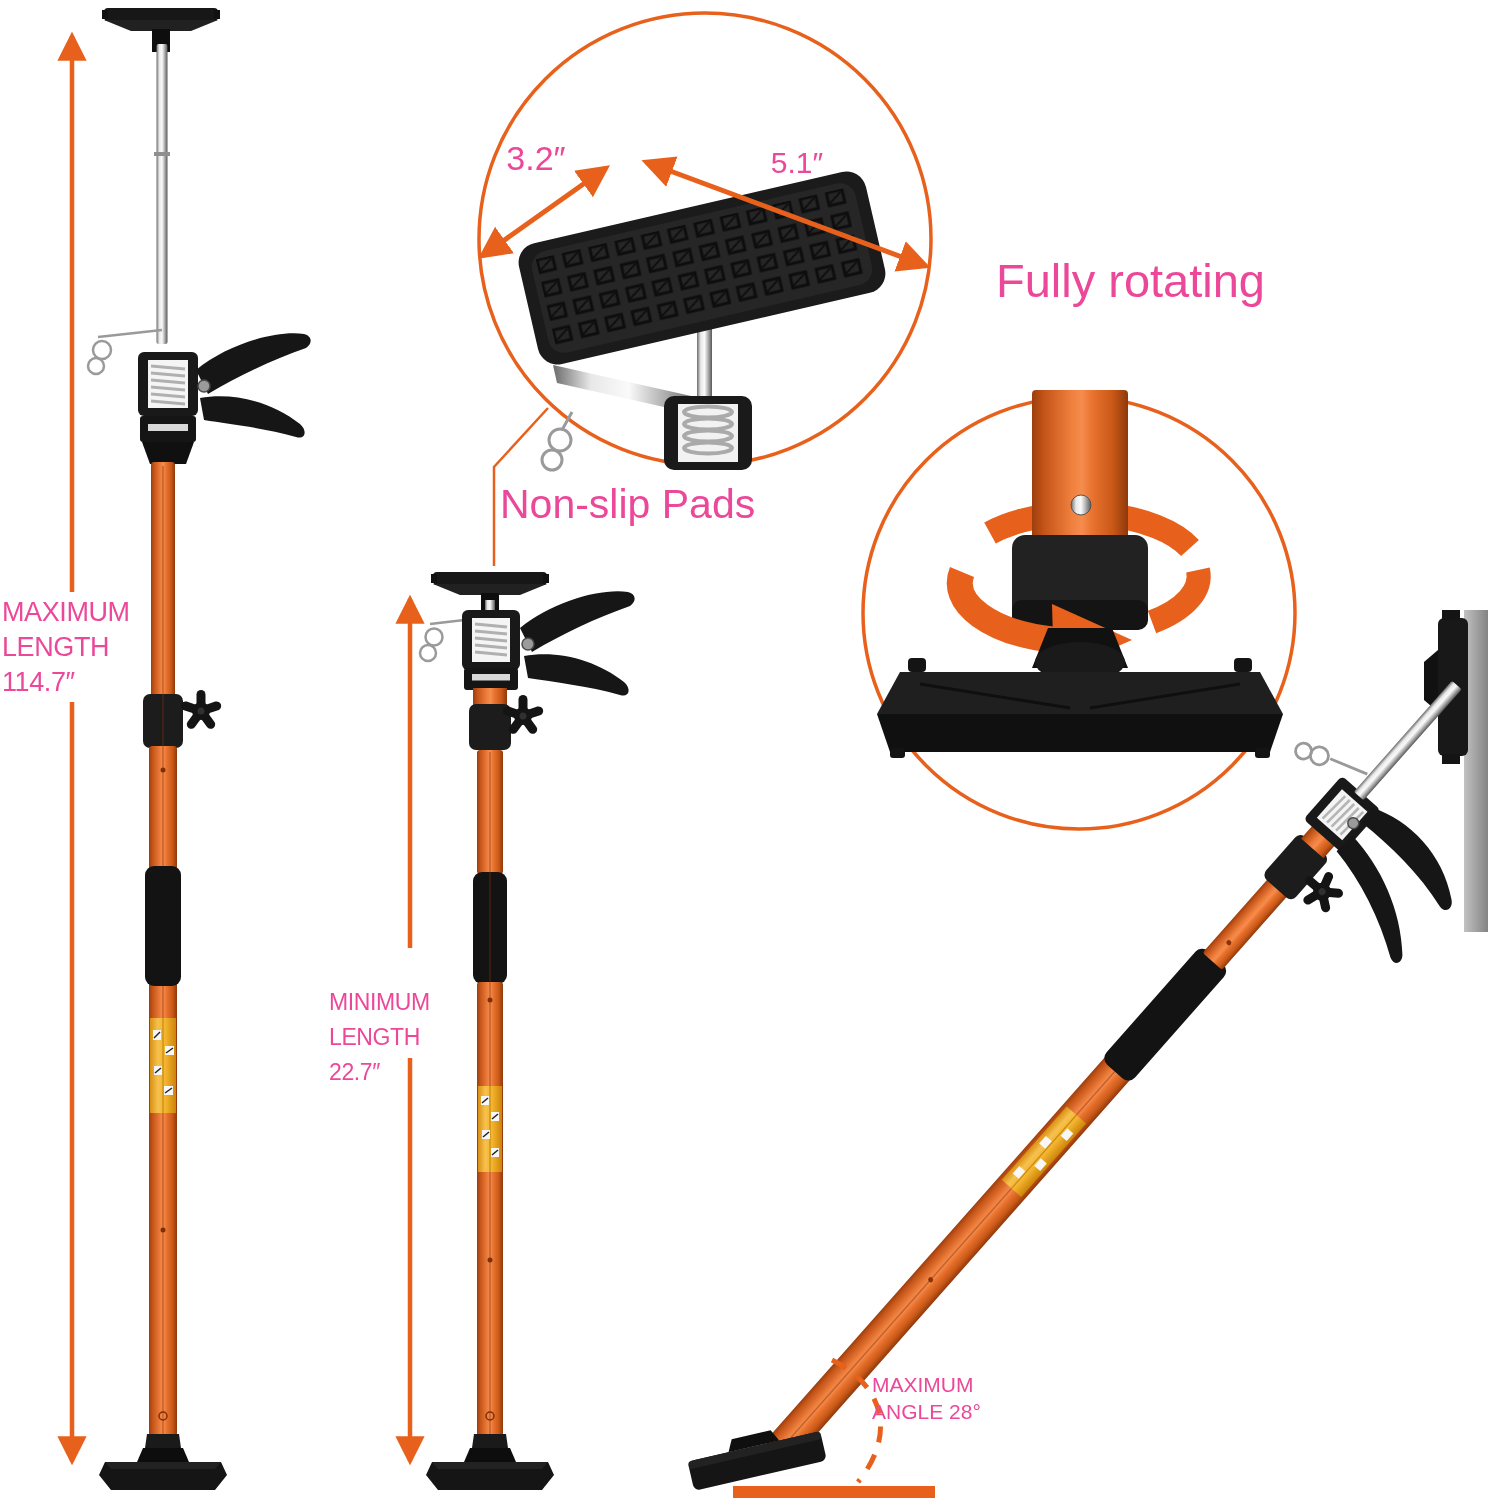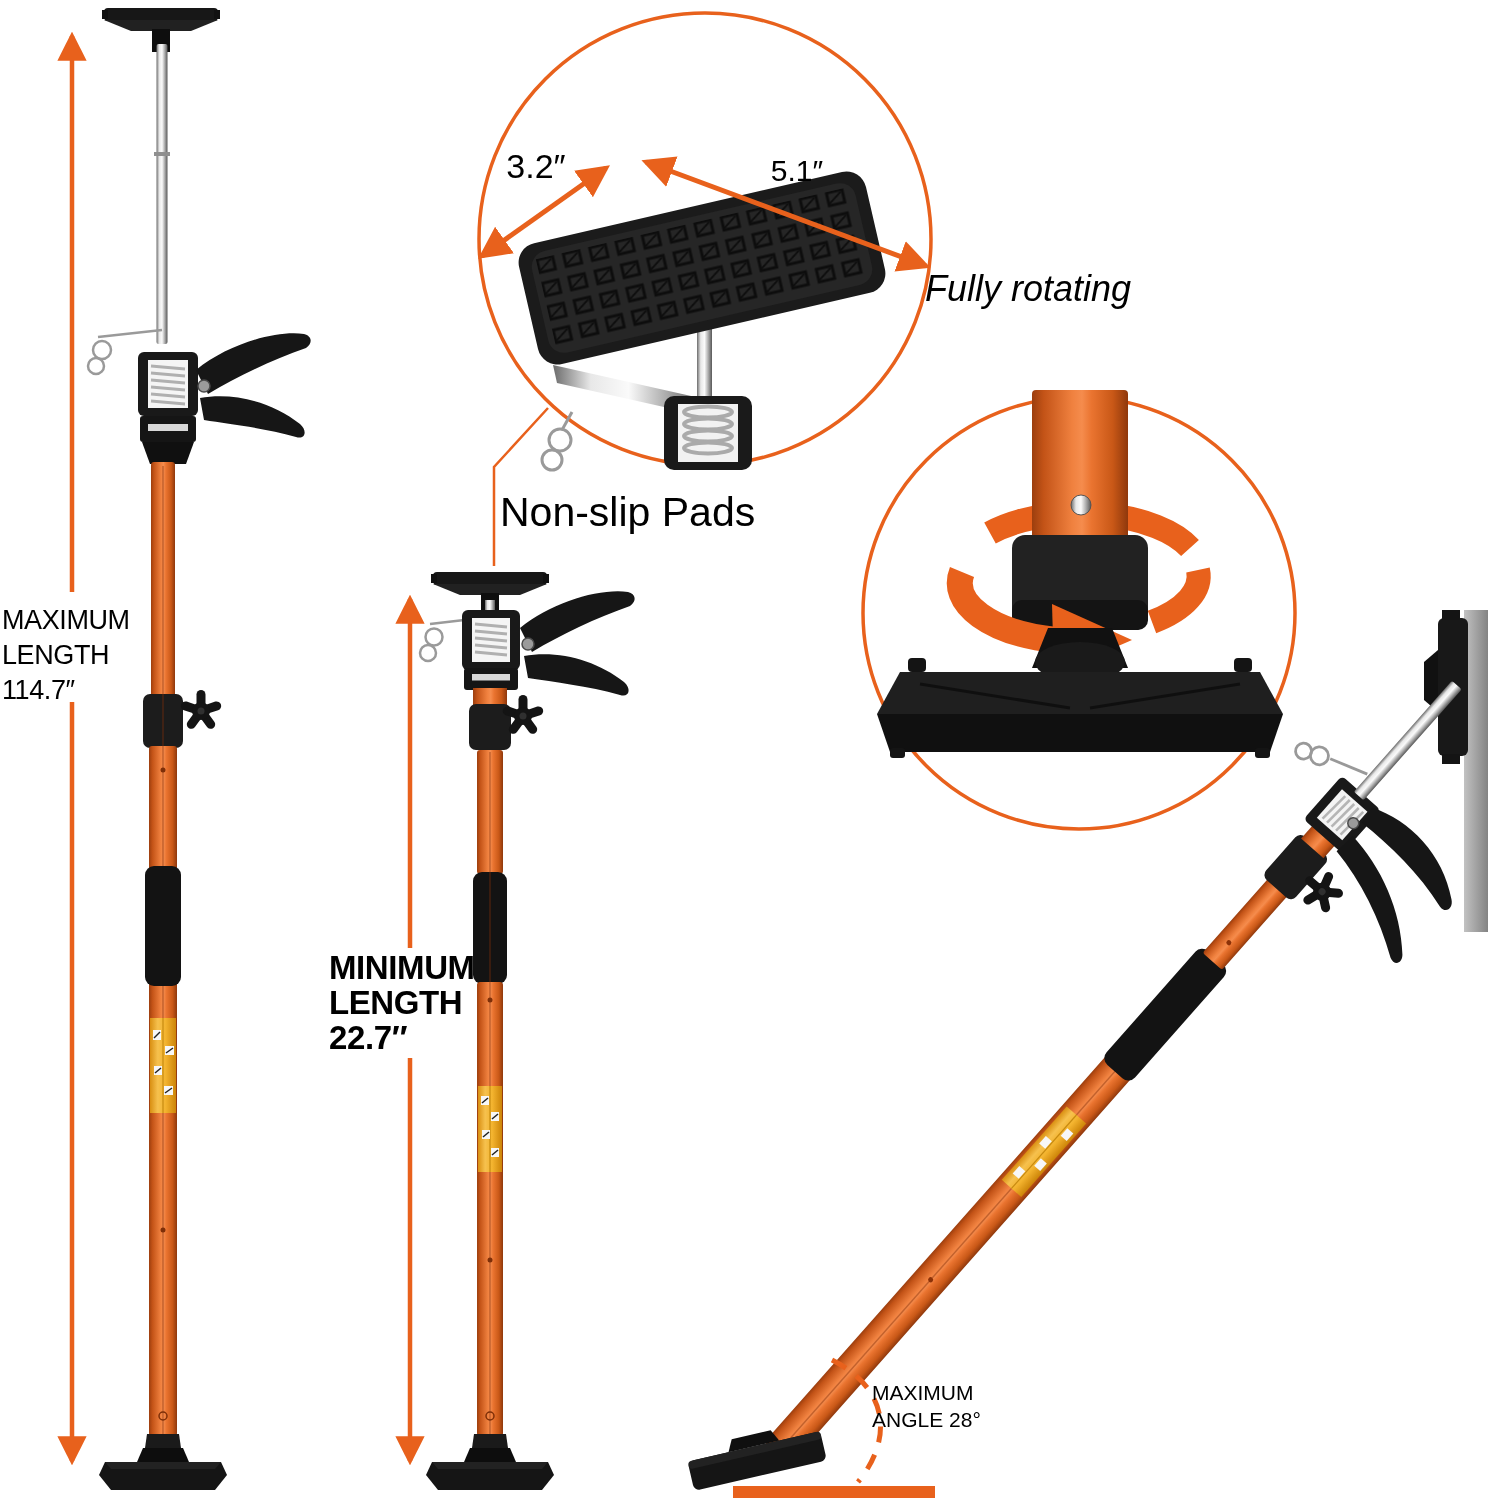--- a/index.html
+++ b/index.html
@@ -1,26 +1,26 @@
 <!DOCTYPE html>
 <html><head>
 <meta charset="utf-8">
 <style>
   html,body{margin:0;padding:0;background:#fff;}
   #stage{position:relative;width:1488px;height:1500px;background:#fff;overflow:hidden;
          font-family:"Liberation Sans", sans-serif;color:#232323;}
   #art{position:absolute;left:0;top:0;z-index:1;}
-  .label{position:absolute;z-index:2;color:#000000;margin-top:8px;}
+  .label{position:absolute;z-index:2;color:#ec4899;}
   .cap{letter-spacing:-0.4px;}
   #max-label{left:2px;top:595px;font-size:27px;line-height:35px;}
-  #min-label{left:329px;top:942px;font-size:33px;line-height:35px;font-weight:bold;}
+  #min-label{left:329px;top:985px;font-size:23px;line-height:35px;}
   #dim-32{left:486px;top:139px;width:100px;font-size:34px;text-align:center;}
   #dim-51{left:742px;top:146px;width:110px;font-size:30px;text-align:center;}
   #nonslip-label{left:500px;top:481px;width:410px;font-size:41px;text-align:left;}
-  #rotating-label{left:925px;top:255px;width:340px;font-size:36px;line-height:51px;text-align:left;font-style:italic;}
+  #rotating-label{left:925px;top:255px;width:340px;font-size:47px;line-height:51px;text-align:right;}
   #angle-label{left:872px;top:1371px;font-size:21px;line-height:27px;}
 </style>
 </head>
 <body>
 
 <div id="stage">
 
 <svg id="art" width="1488" height="1500" viewBox="0 0 1488 1500">
   <defs>
     <marker id="ah" viewBox="0 0 10 10" refX="8.5" refY="5" markerWidth="6.5" markerHeight="6.5" orient="auto-start-reverse">

